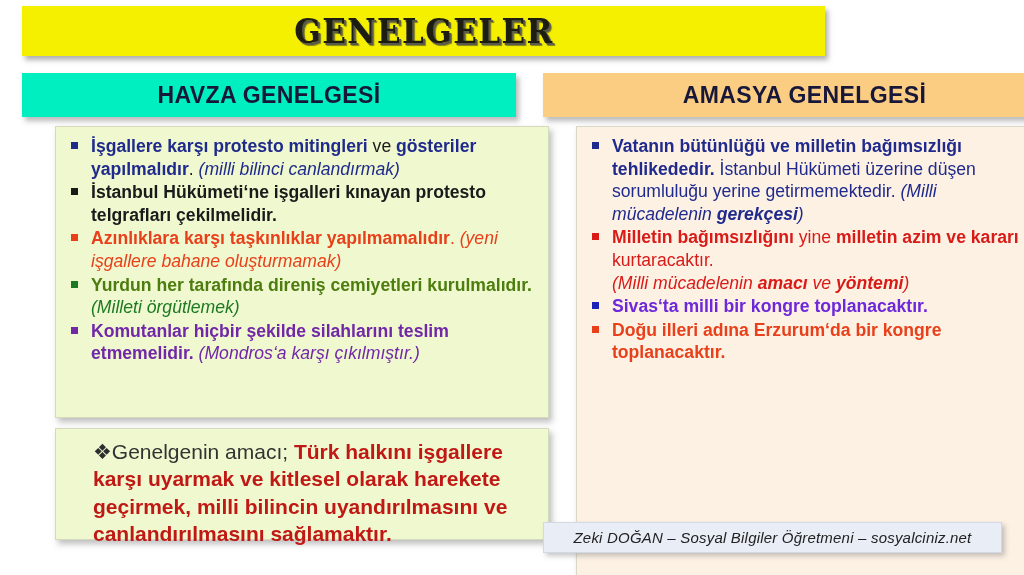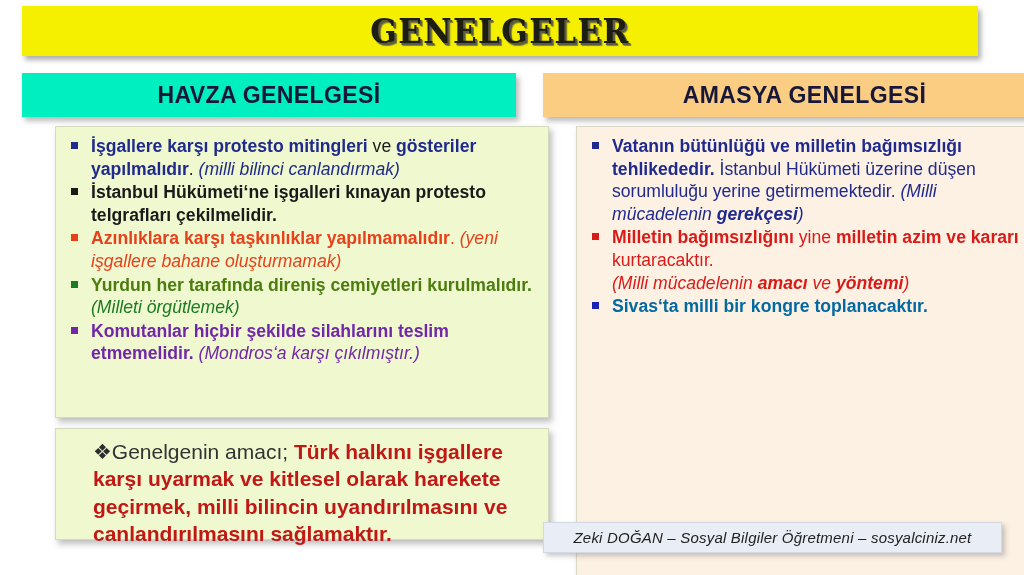--- a/index.html
+++ b/index.html
@@ -13,21 +13,21 @@
     font-family: "Liberation Sans", sans-serif;
     overflow: hidden;
     position: relative;
   }
 
   
   #title-banner {
     position: absolute;
     left: 22px;
     top: 6px;
-    width: 956px;
+    width: 803px;
     height: 50px;
     background: #F5F000;
     box-shadow: 3px 4px 5px rgba(110,110,110,0.55);
     display: flex;
     align-items: center;
     justify-content: center;
   }
   #title-text {
     font-family: "DejaVu Serif", "Liberation Serif", serif;
     font-weight: bold;
@@ -179,19 +179,20 @@
 </div>
 
 <div class="panel" id="panel-havza-note">
   <div class="note-item" id="havza-note"><span class="bullet-diamond" style="color: rgb(45, 45, 45);">❖</span><span style="color: rgb(51, 51, 51);">Genelgenin amacı; </span><span class="b" style="color: rgb(192, 24, 20);">Türk halkını işgallere karşı uyarmak ve kitlesel olarak harekete geçirmek, milli bilincin uyandırılmasını ve canlandırılmasını sağlamaktır.</span></div>
 </div>
 
 <div class="panel" id="panel-amasya-list">
   <ul class="bullets" id="amasya-list">
       <li><span class="bullet-mark" style="background: rgb(31, 42, 140);"></span><span class="b" style="color: rgb(31, 42, 140);">Vatanın bütünlüğü ve milletin bağımsızlığı tehlikededir. </span><span style="color: rgb(31, 42, 140);">İstanbul Hükümeti üzerine düşen sorumluluğu yerine getirmemektedir.  </span><span class="i" style="color: rgb(31, 42, 140);">(Milli mücadelenin </span><span class="bi" style="color: rgb(31, 42, 140);">gerekçesi</span><span class="i" style="color: rgb(31, 42, 140);">)</span></li>
       <li><span class="bullet-mark" style="background: rgb(217, 27, 24);"></span><span class="b" style="color: rgb(217, 27, 24);">Milletin bağımsızlığını </span><span style="color: rgb(217, 27, 24);">yine </span><span class="b" style="color: rgb(217, 27, 24);">milletin azim ve kararı </span><span style="color: rgb(217, 27, 24);">kurtaracaktır.</span><br><span class="i" style="color: rgb(217, 27, 24);">(Milli mücadelenin </span><span class="bi" style="color: rgb(217, 27, 24);">amacı</span><span class="i" style="color: rgb(217, 27, 24);"> ve </span><span class="bi" style="color: rgb(217, 27, 24);">yöntemi</span><span class="i" style="color: rgb(217, 27, 24);">)</span></li>
-      <li><span class="bullet-mark" style="background: rgb(26, 34, 184);"></span><span class="b" style="color: #0369a1;">Sivas‘ta milli bir kongre toplanacaktır.</span></li>
+      <li><span class="bullet-mark" style="background: rgb(26, 34, 184);"></span><span class="b" style="color: #6d28d9;">Sivas‘ta milli bir kongre toplanacaktır.</span></li>
+      <li><span class="bullet-mark" style="background: rgb(232, 64, 26);"></span><span class="b" style="color: rgb(232, 64, 26);">Doğu illeri adına Erzurum‘da bir kongre toplanacaktır.</span></li>
     </ul>
 </div>
 
 <div id="footer-credit">
   <span>Zeki DOĞAN – Sosyal Bilgiler Öğretmeni – sosyalciniz.net</span>
 </div>
 
 </body></html>

